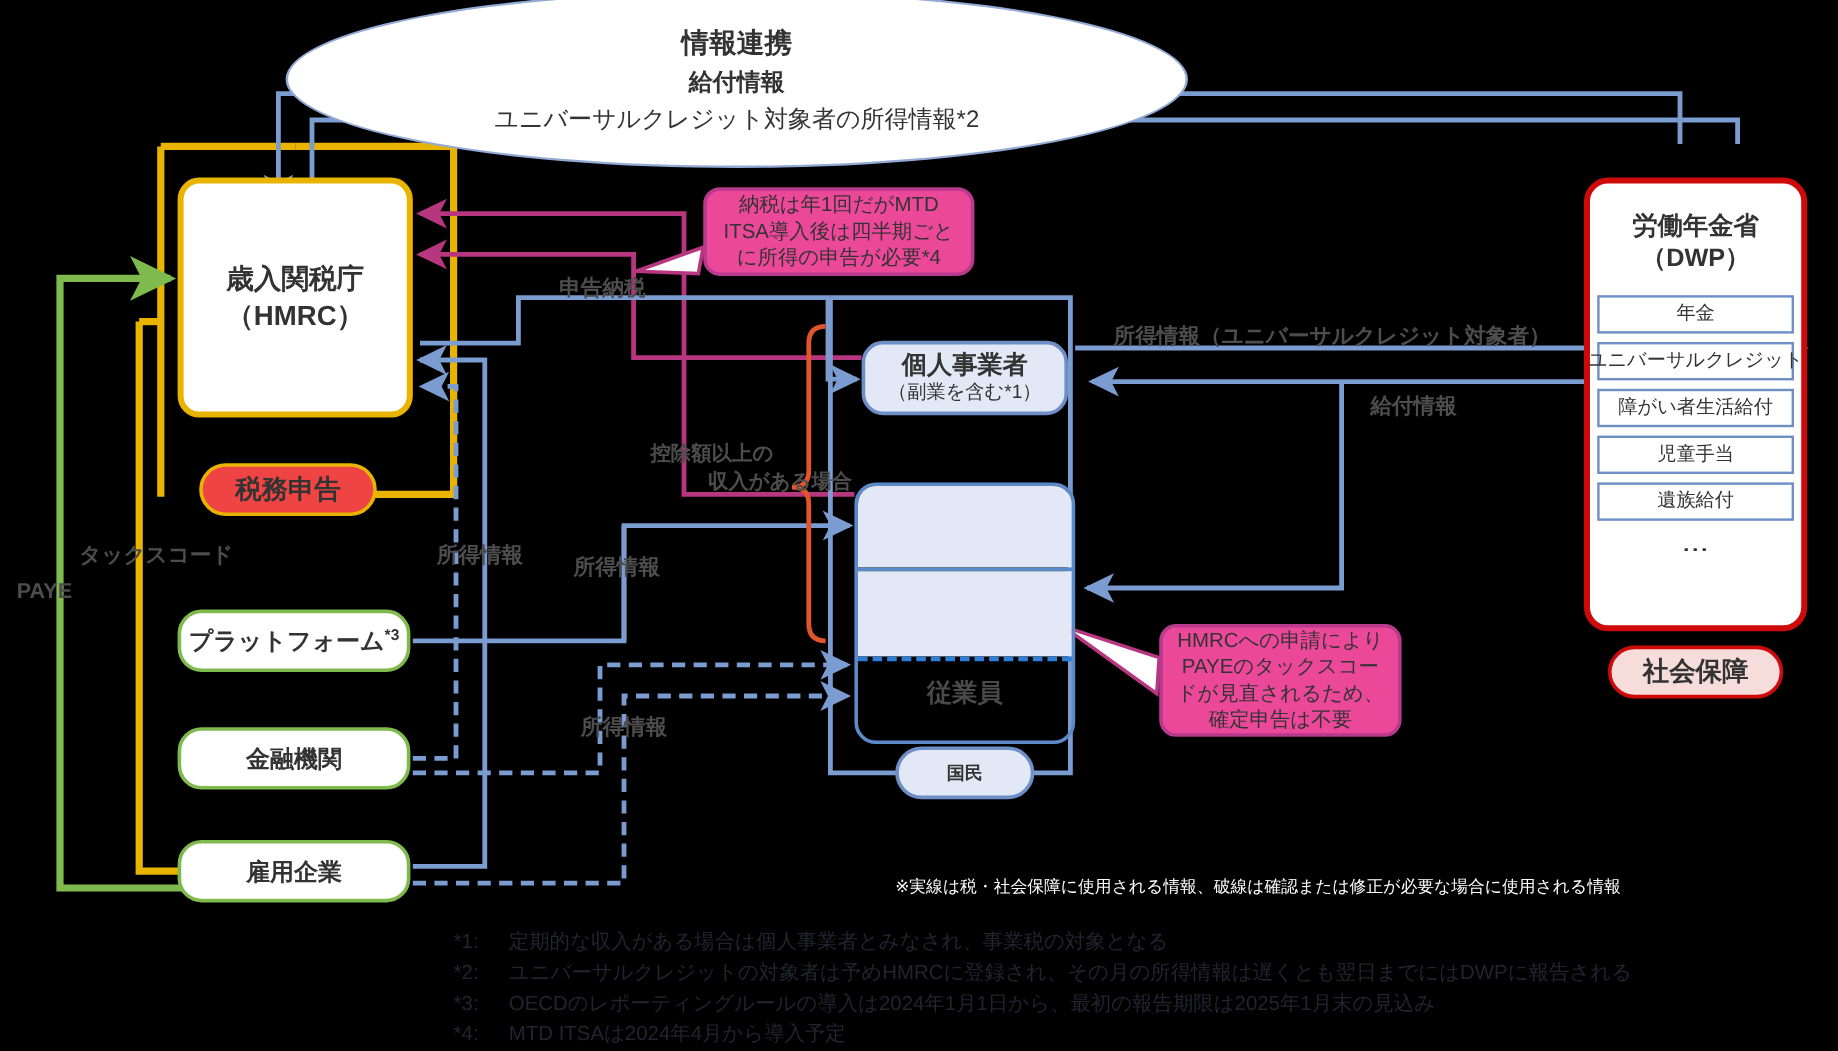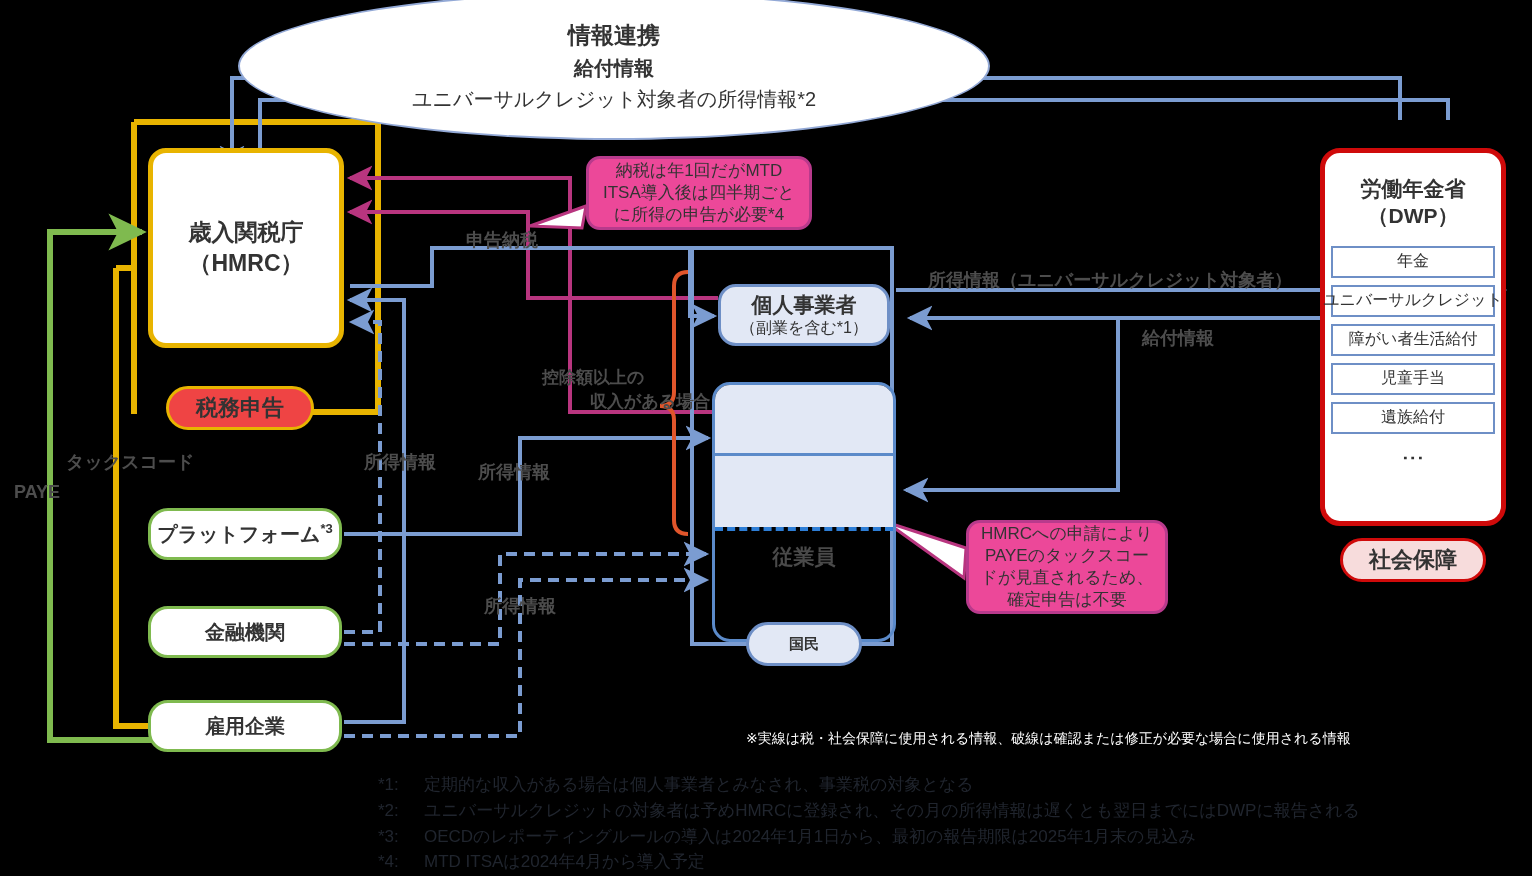--- a/index.html
+++ b/index.html
@@ -42,21 +42,21 @@
 
   
   #sole{
     left:718px;top:268px;width:172px;height:62px;
     border:3px solid #6E8FC6;border-radius:18px;background:#E2E8F5;
     font-size:20px;line-height:1.25;color:#333;margin-top:16px;
   }
   #sole .t1{font-weight:bold;font-size:21px;}
   #sole .t2{font-size:16px;}
   #emp{
-    left:712px;top:382px;width:184px;height:260px;
+    left:712px;top:402px;width:184px;height:218px;
     border:3px solid #5B8AC9;border-radius:18px;background:transparent;
   }
   #emp .fillTop{position:absolute;left:0;top:0;width:100%;height:68px;background:#E2E8F5;
                 border-radius:15px 15px 0 0;}
   #emp .fillBot{position:absolute;left:0;top:71px;width:100%;height:71px;background:#E2E8F5;}
   #emp .divider{position:absolute;left:0;top:68px;width:100%;height:3px;background:#5B8AC9;}
   #emp .dash{position:absolute;left:0;top:142px;width:100%;height:0;
              border-top:4px dashed #2E7ED6;}
   #emp .caption{position:absolute;left:0;top:158px;width:100%;text-align:center;
                 font-weight:bold;font-size:21px;color:#4a4a4a;}

